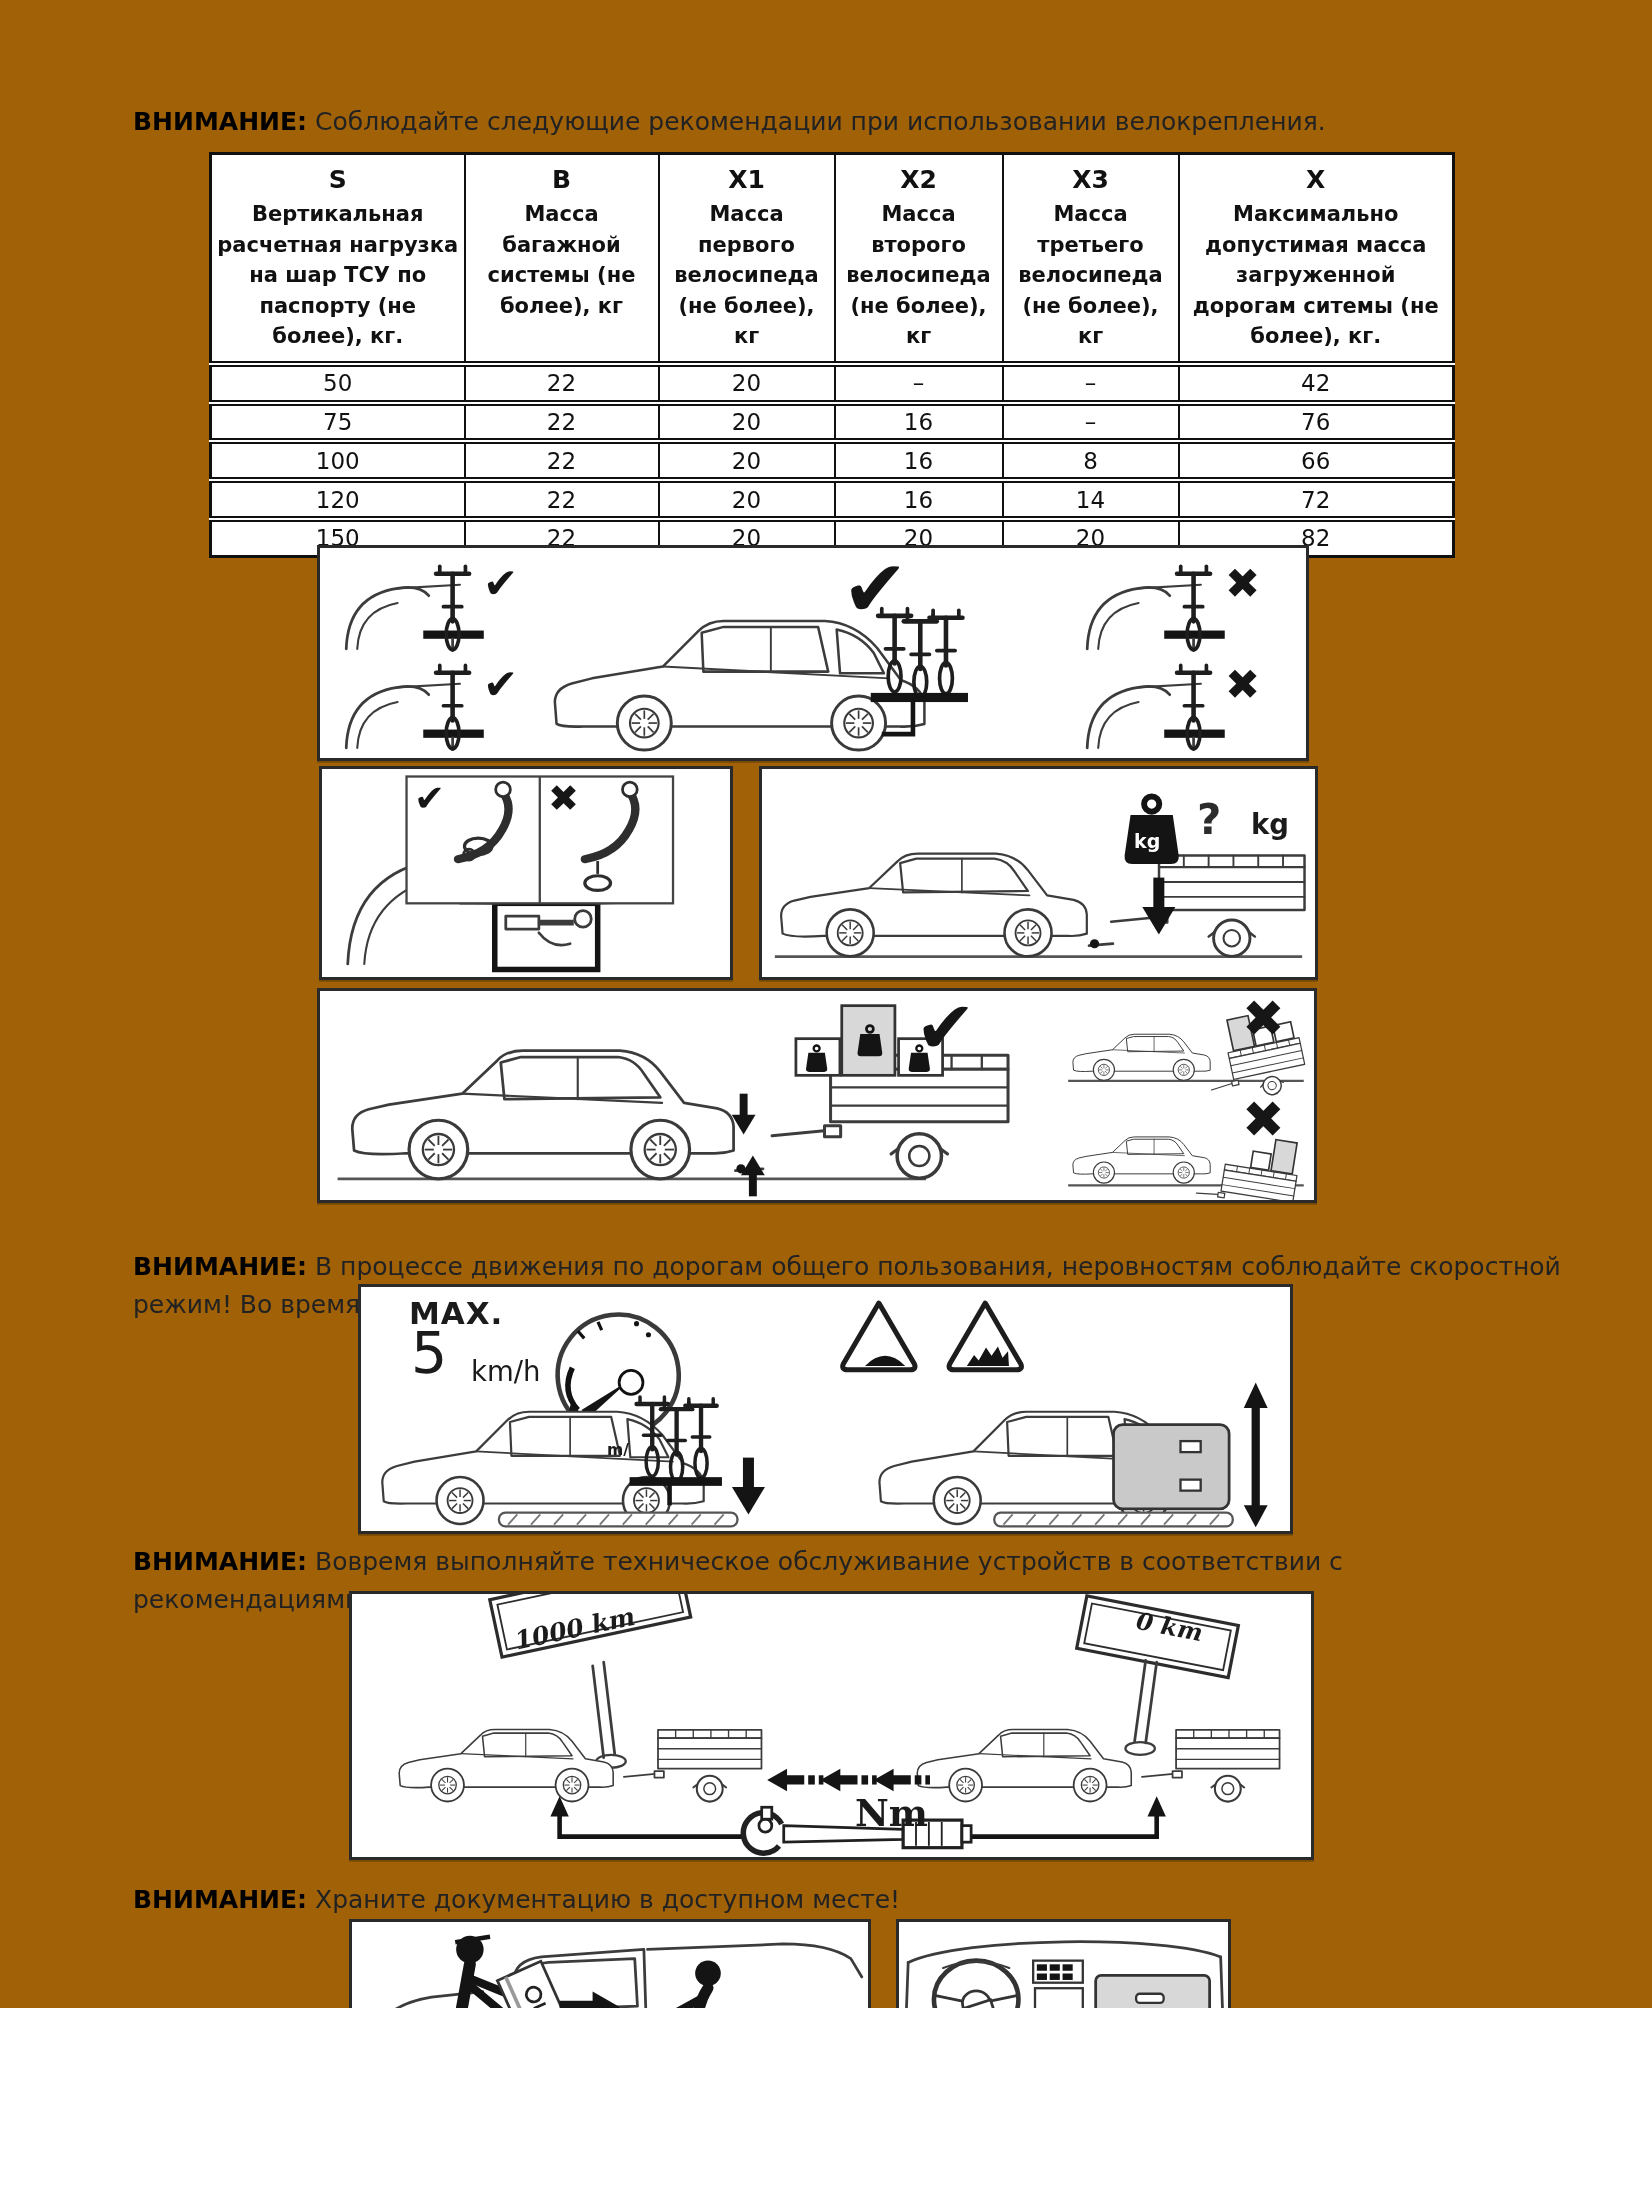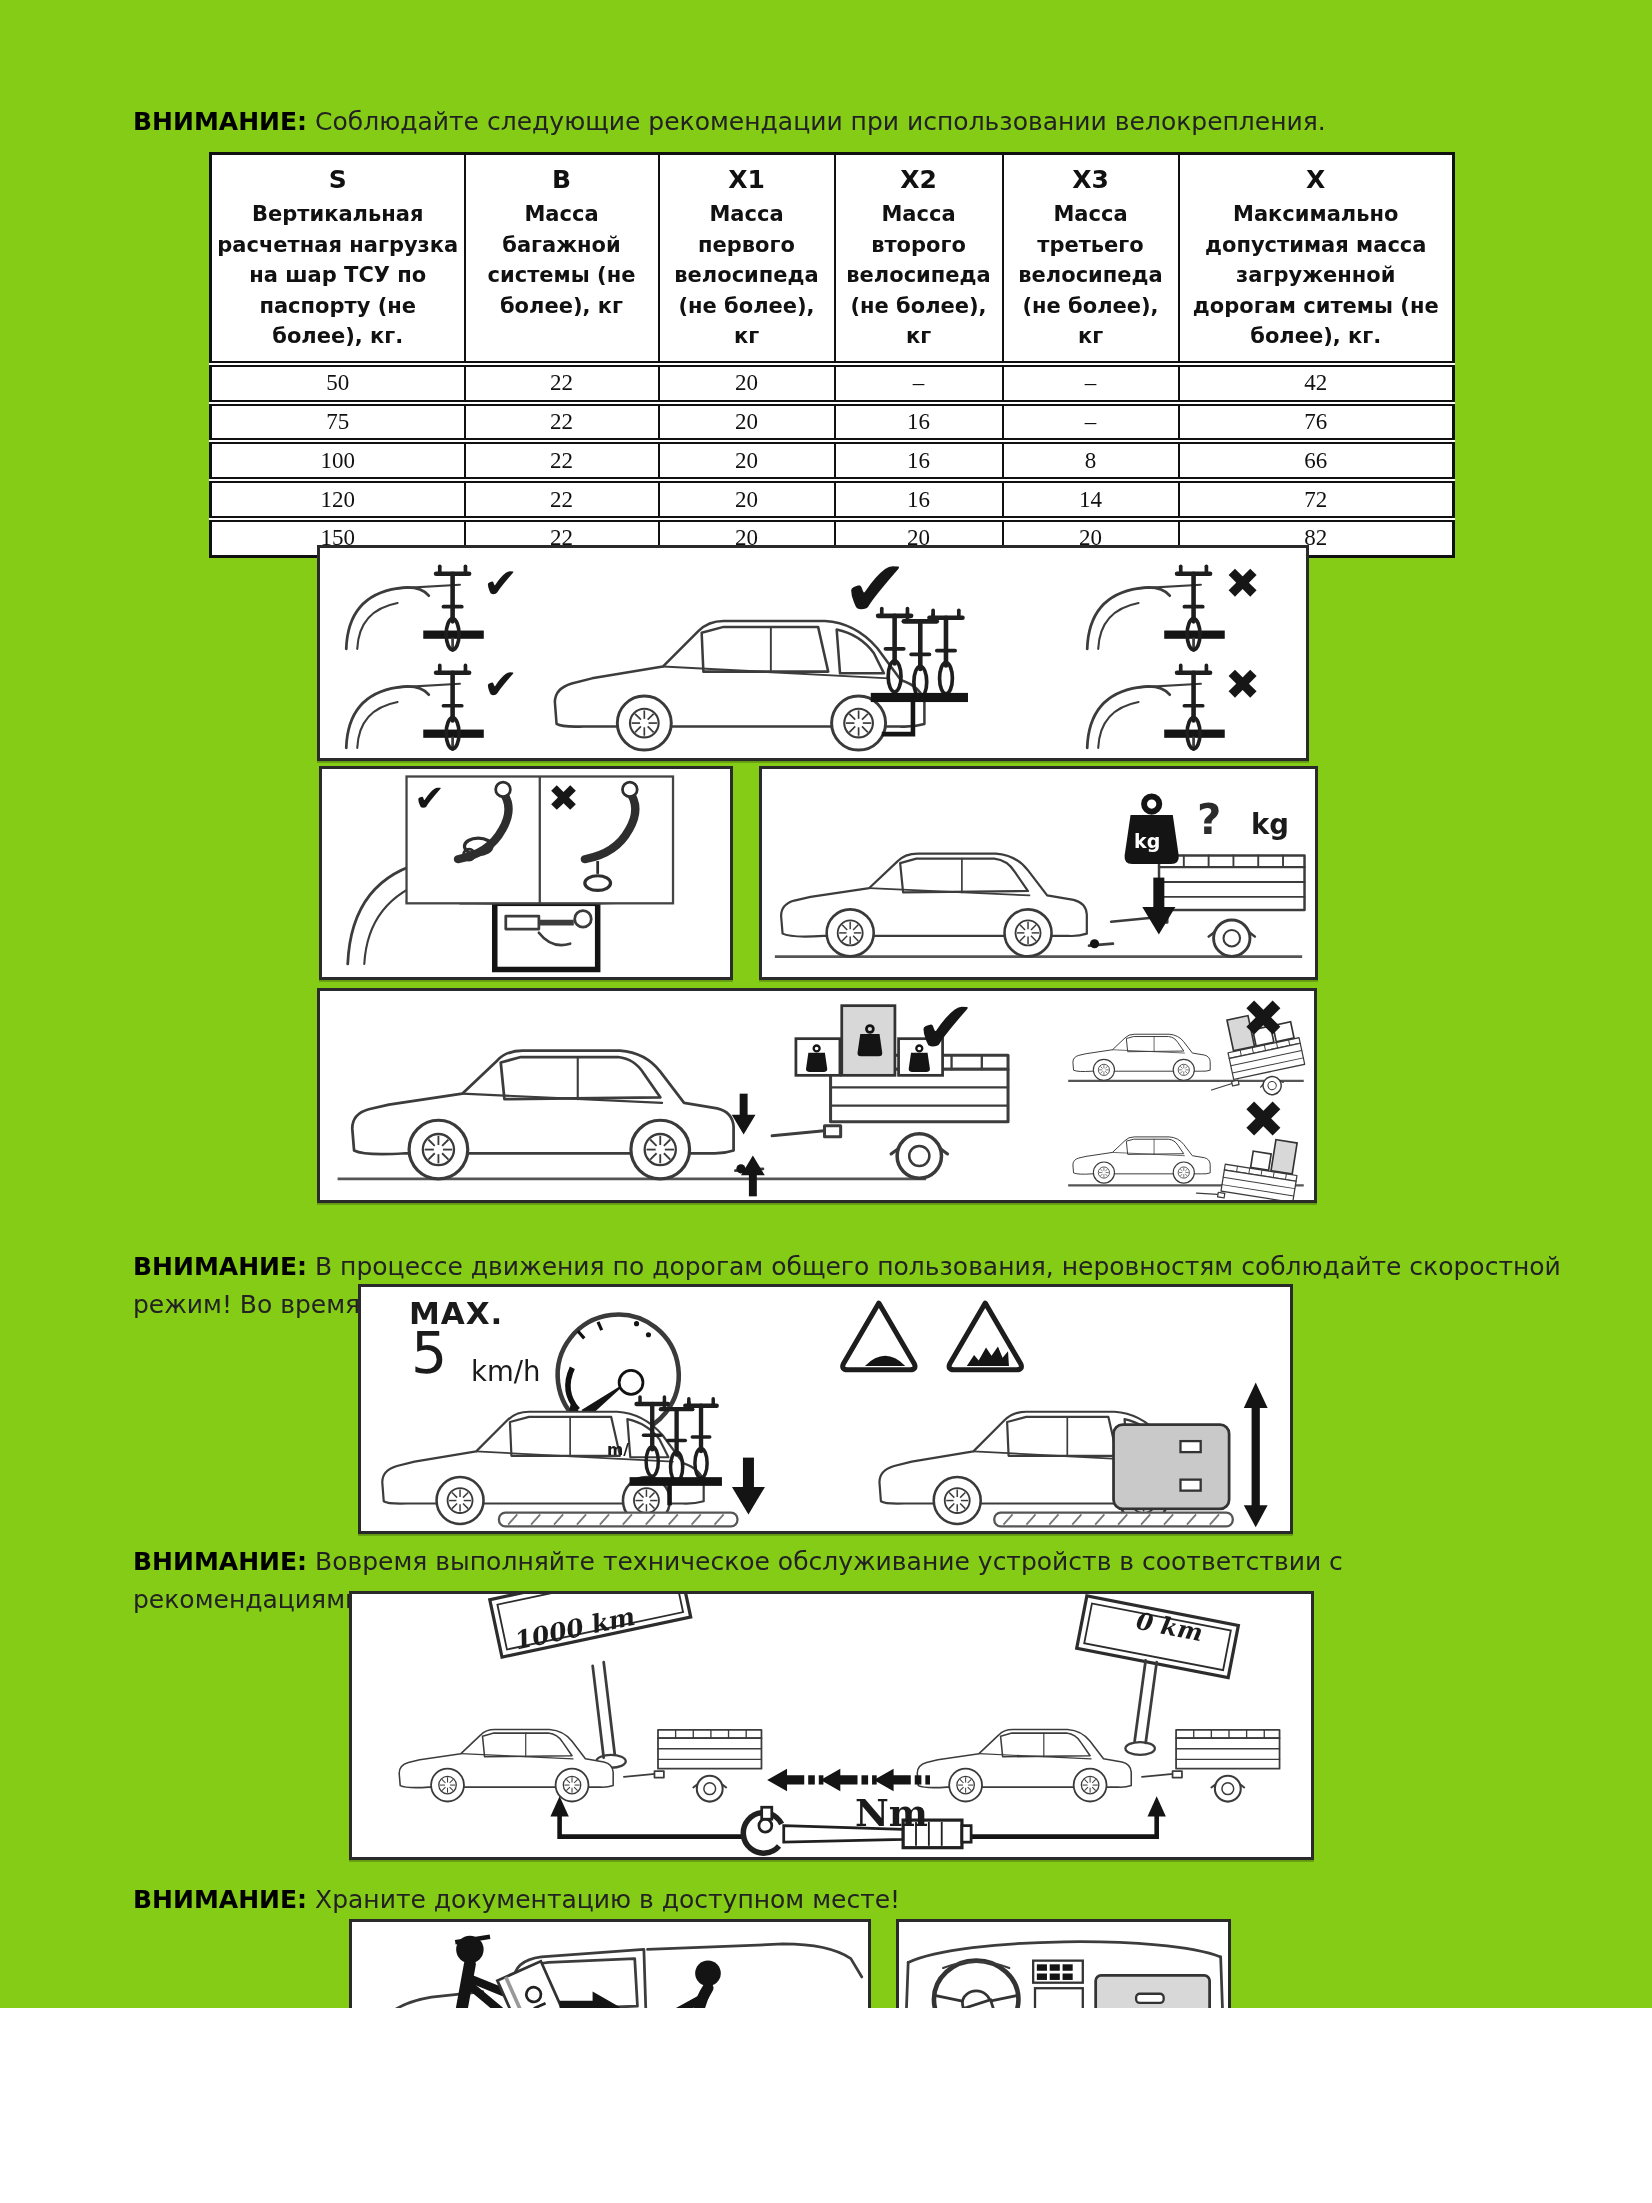--- a/index.html
+++ b/index.html
@@ -1,26 +1,26 @@
 <!DOCTYPE html>
 <html style="font-size:14.7px"><head>
 <meta charset="utf-8">
 <style>
   html,body{margin:0;padding:0;background:#fff;}
-  .page{position:relative;width:1653px;height:2008px;background:#84cc16;overflow:hidden;
+  .page{position:relative;width:1653px;height:2008px;background:#a16207;overflow:hidden;
         font-family:"DejaVu Sans",sans-serif;color:#1b1b1b;}
   .warn{position:absolute;left:133px;width:1428px;font-size:25px;line-height:1.5;color:#222;}
   .warn b{color:#000;font-weight:bold;}
   
   .loadtable{position:absolute;left:209px;top:152px;width:1243px;border-collapse:collapse;
              table-layout:fixed;text-align:center;color:#111;background:#fff;}
   .loadtable,.loadtable th,.loadtable td{border:2.8px solid #101010;}
   .loadtable{border-width:3.7px;}
   .loadtable thead th{border-bottom:6.4px double #101010;}
-  .loadtable tbody td{border-top:6.4px double #101010;font-family:Liberation Serif, serif;}
+  .loadtable tbody td{border-top:6.4px double #101010;}
   .loadtable th{font-size:21px;font-weight:bold;padding:7.3px 4.6px 9.2px 4.6px;vertical-align:top;line-height:1.45;}
   .loadtable th .code{display:block;font-size:25px;margin-bottom:0.9px;}
   .loadtable td{font-size:23px;height:31px;padding:0.9px;}
   
   .panel{position:absolute;background:#fff;border:3.7px solid #2a2a2a;box-shadow:0 1.8px 0 rgba(0,0,0,.25);}
   .panel svg{position:absolute;left:0;top:0;}
   .lbl{position:absolute;white-space:nowrap;}
   .chk{position:absolute;font-weight:bold;color:#161616;line-height:1;}
   .serifb{font-family:"DejaVu Serif",serif;font-weight:bold;}
   .ln{fill:none;stroke:#3c3c3c;stroke-width:3;stroke-linecap:round;stroke-linejoin:round;}

